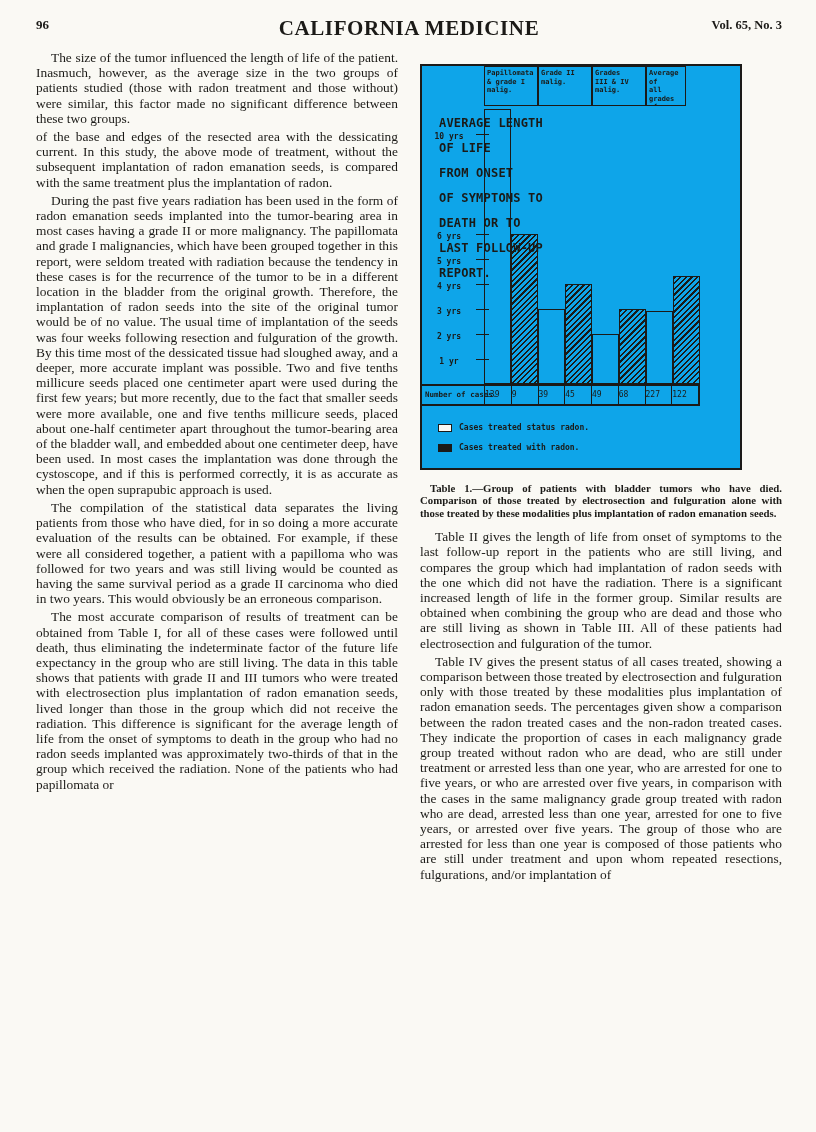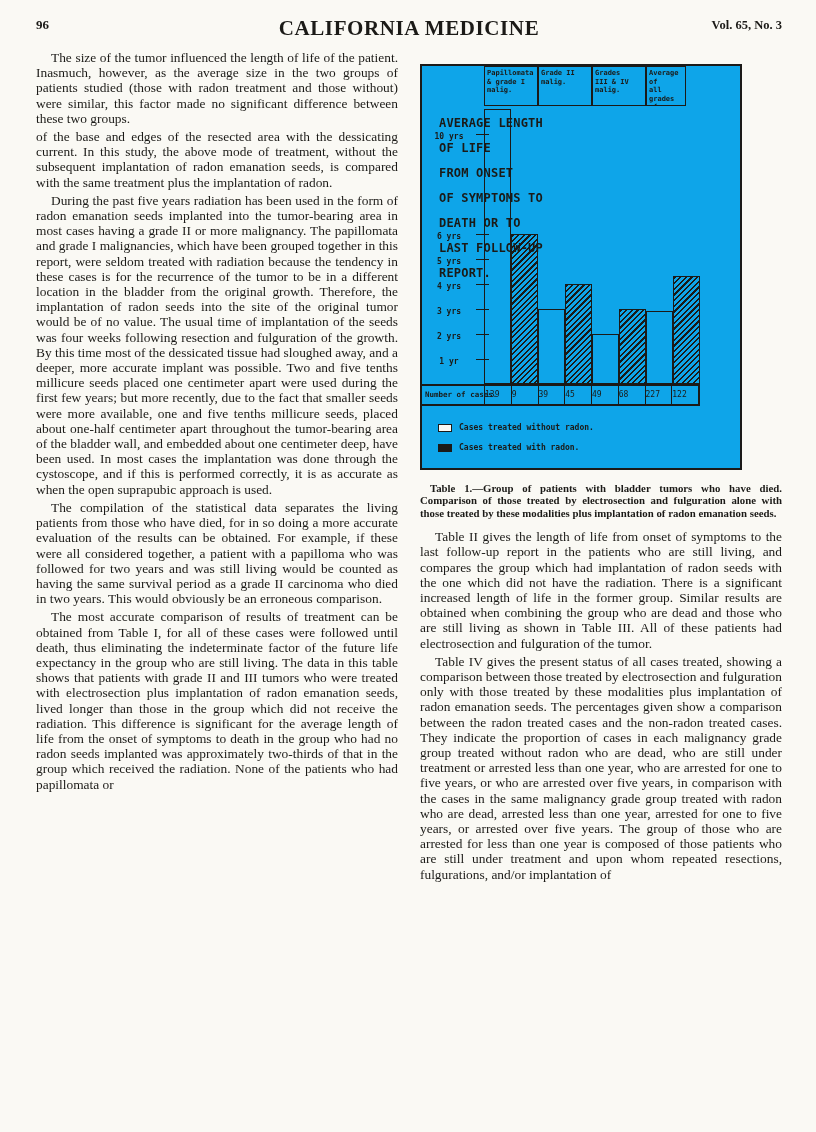--- a/index.html
+++ b/index.html
@@ -100,21 +100,21 @@
           <div class="cases-cell">9</div>
           <div class="cases-cell">39</div>
           <div class="cases-cell">45</div>
           <div class="cases-cell">49</div>
           <div class="cases-cell">68</div>
           <div class="cases-cell">227</div>
           <div class="cases-cell">122</div>
         </div>
         <div class="legend-item" style="top: 354px;">
           <div class="legend-swatch"></div>
-          <div class="legend-label">Cases treated without radon.</div>
+          <div class="legend-label">Cases treated status radon.</div>
         </div>
         <div class="legend-item" style="top: 374px;">
           <div class="legend-swatch filled"></div>
           <div class="legend-label">Cases treated with radon.</div>
         </div>
       </div>
     <div class="caption">Table 1.—Group of patients with bladder tumors who have died. Comparison of those treated by electrosection and fulguration alone with those treated by these modalities plus implantation of radon emanation seeds.</div>
     <div>
         <p class="body-p indent">Table II gives the length of life from onset of symptoms to the last follow-up report in the patients who are still living, and compares the group which had implantation of radon seeds with the one which did not have the radiation. There is a significant increased length of life in the former group. Similar results are obtained when combining the group who are dead and those who are still living as shown in Table III. All of these patients had electrosection and fulguration of the tumor.</p>
         <p class="body-p indent">Table IV gives the present status of all cases treated, showing a comparison between those treated by electrosection and fulguration only with those treated by these modalities plus implantation of radon emanation seeds. The percentages given show a comparison between the radon treated cases and the non-radon treated cases. They indicate the proportion of cases in each malignancy grade group treated without radon who are dead, who are still under treatment or arrested less than one year, who are arrested for one to five years, or who are arrested over five years, in comparison with the cases in the same malignancy grade group treated with radon who are dead, arrested less than one year, arrested for one to five years, or arrested over five years. The group of those who are arrested for less than one year is composed of those patients who are still under treatment and upon whom repeated resections, fulgurations, and/or implantation of</p>

